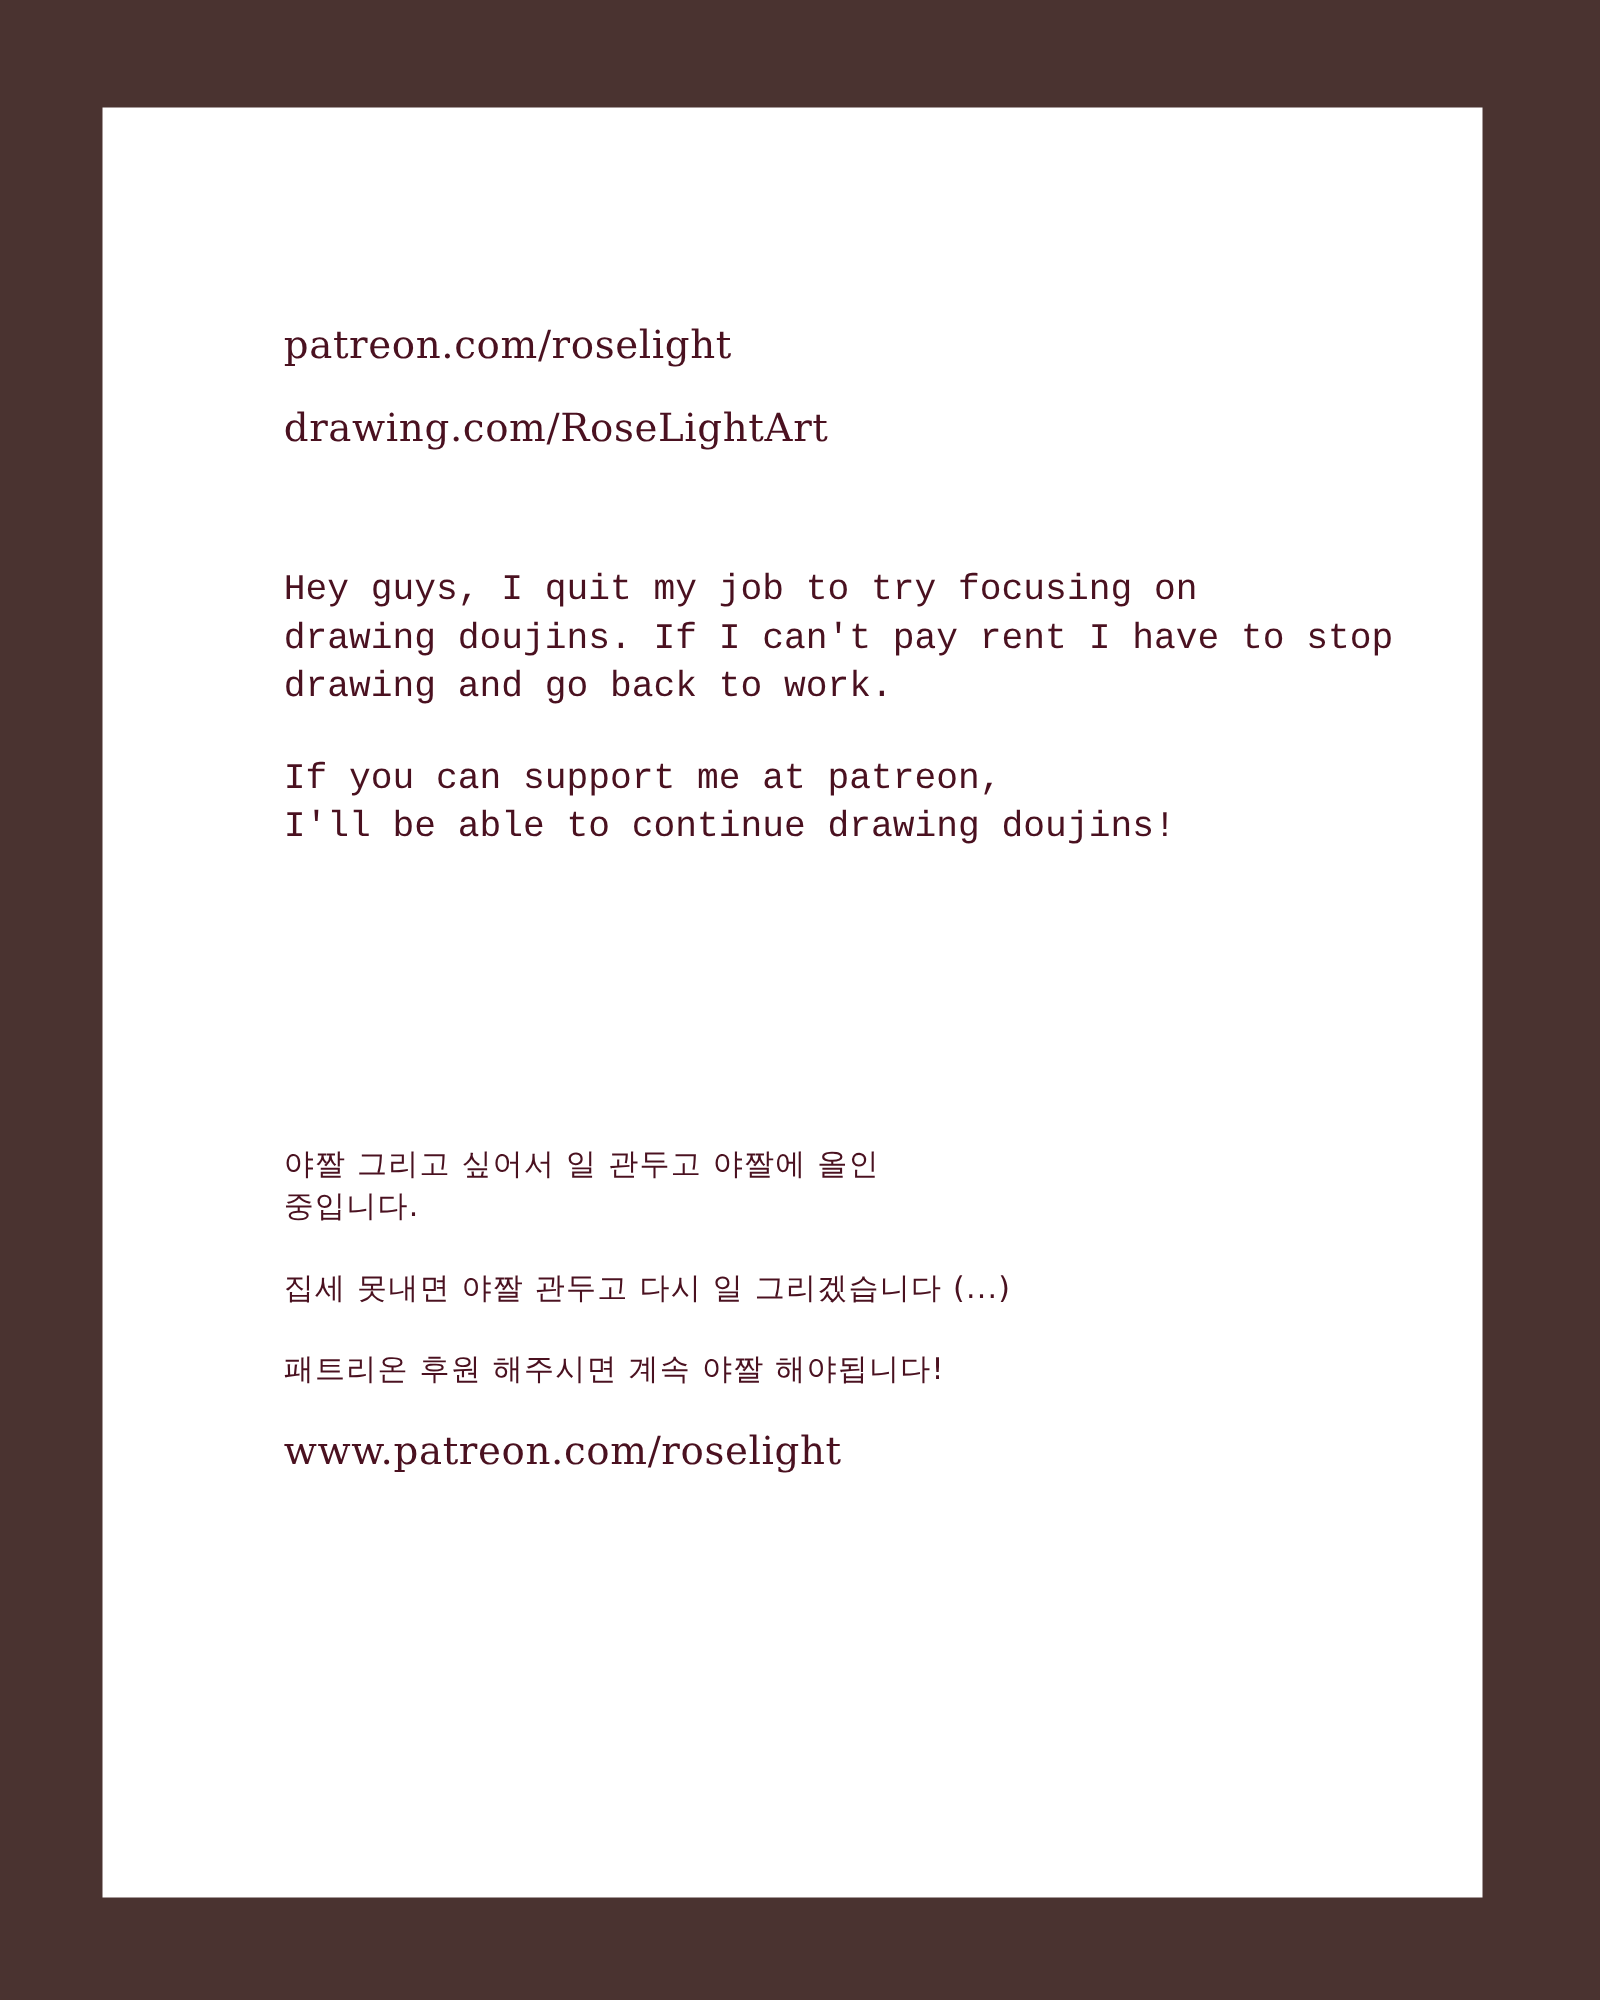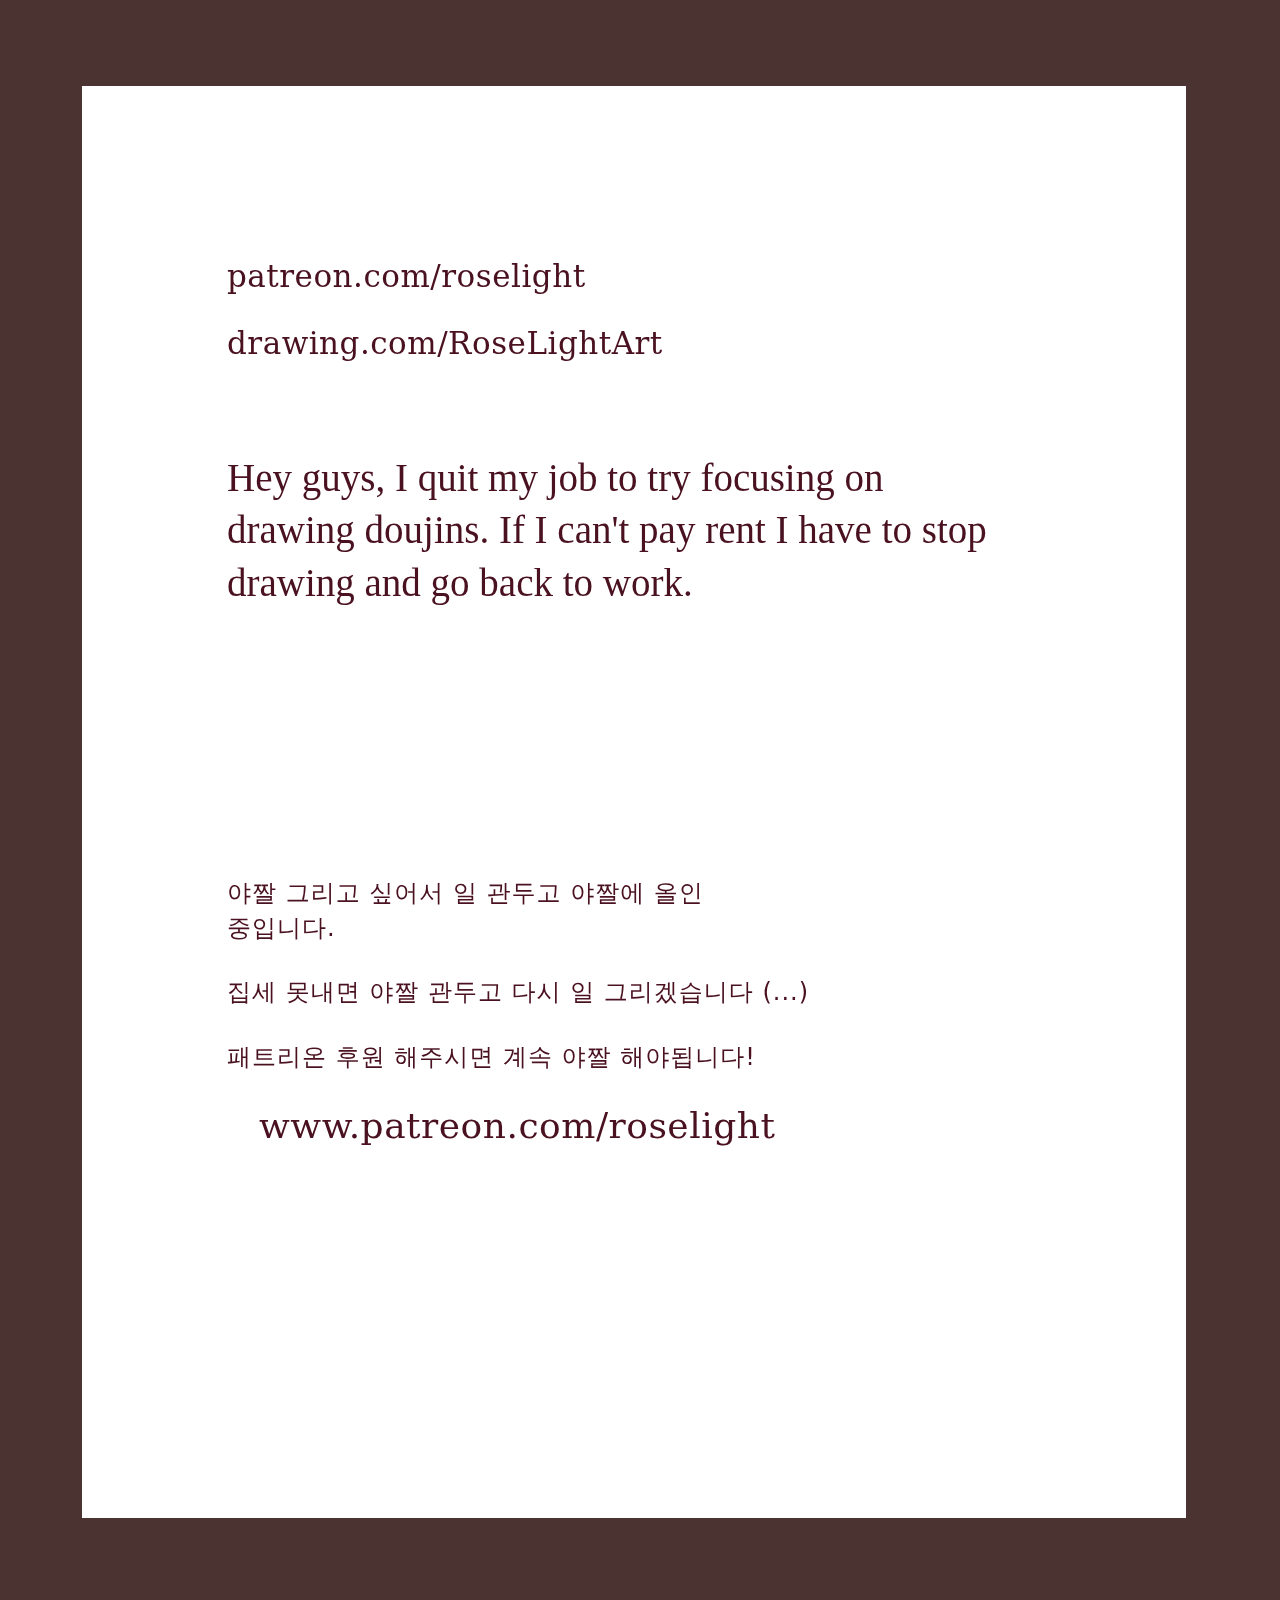--- a/index.html
+++ b/index.html
@@ -41,23 +41,23 @@
     font-size: 31px;
     letter-spacing: 0.5px;
     line-height: 1.32;
     white-space: pre;
   }
   .link-line {
     font-size: 31px;
     margin-bottom: 26px;
   }
   .mono-block {
-    font-family: Liberation Serif, serif;
+    font-family: Liberation Mono, monospace;
     color: #4a1120;
-    font-size: 39px;
+    font-size: 29px;
     line-height: 1.35;
     white-space: pre;
     letter-spacing: 0px;
   }
   .gap-1 { height: 62px; }
   .gap-2 { height: 34px; }
   .gap-big { height: 232px; }
 
   .kr-block {
     font-family: "DejaVu Sans", sans-serif;
@@ -65,44 +65,45 @@
     font-size: 24px;
     line-height: 1.45;
     white-space: pre-wrap;
     letter-spacing: 1px;
   }
   .kr-para { margin-bottom: 30px; }
   .kr-para:last-child { margin-bottom: 0; }
   .url-line {
     font-family: "DejaVu Serif", serif;
     color: #4a1120;
-    font-size: 36px;
+    font-size: 31px;
     letter-spacing: 0.5px;
     margin-top: 6px;
-    margin-left: 32px;
   }
 </style>
 </head>
 <body>
 
 <div class="page-frame">
   <div class="page-sheet">
     <div class="content">
 
       <div class="link-line line-en">patreon.com/roselight</div>
       <div class="link-line line-en">drawing.com/RoseLightArt</div>
 
       <div class="gap-1"></div>
 
       <div class="mono-block">Hey guys, I quit my job to try focusing on
 drawing doujins. If I can't pay rent I have to stop
 drawing and go back to work.</div>
 
       <div class="gap-2"></div>
 
+      <div class="mono-block">If you can support me at patreon,
+I'll be able to continue drawing doujins!</div>
 
       <div class="gap-big"></div>
 
       <div class="kr-block kr-para">야짤 그리고 싶어서 일 관두고 야짤에 올인
 중입니다.</div>
       <div class="kr-block kr-para">집세 못내면 야짤 관두고 다시 일 그리겠습니다 (...)</div>
       <div class="kr-block kr-para">패트리온 후원 해주시면 계속 야짤 해야됩니다!</div>
 
       <div class="url-line">www.patreon.com/roselight</div>
 

